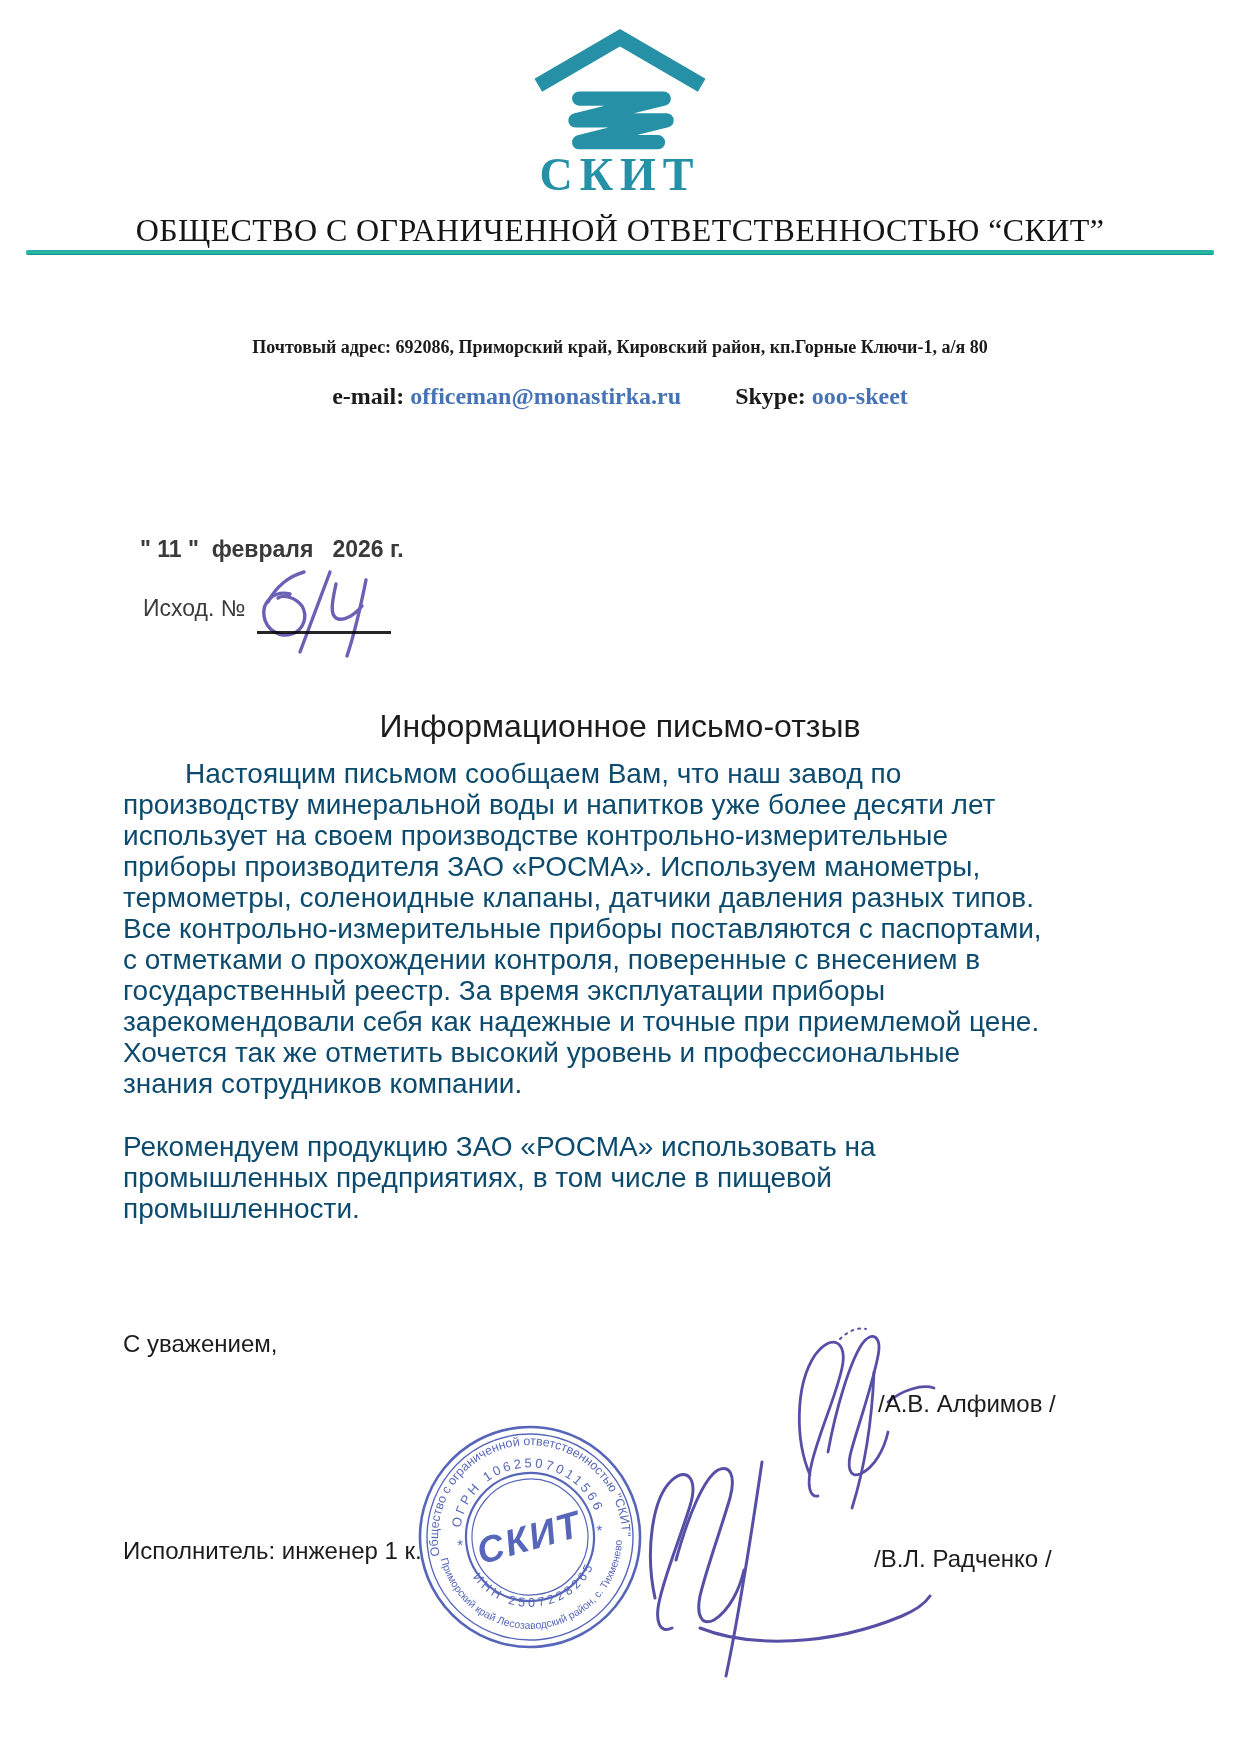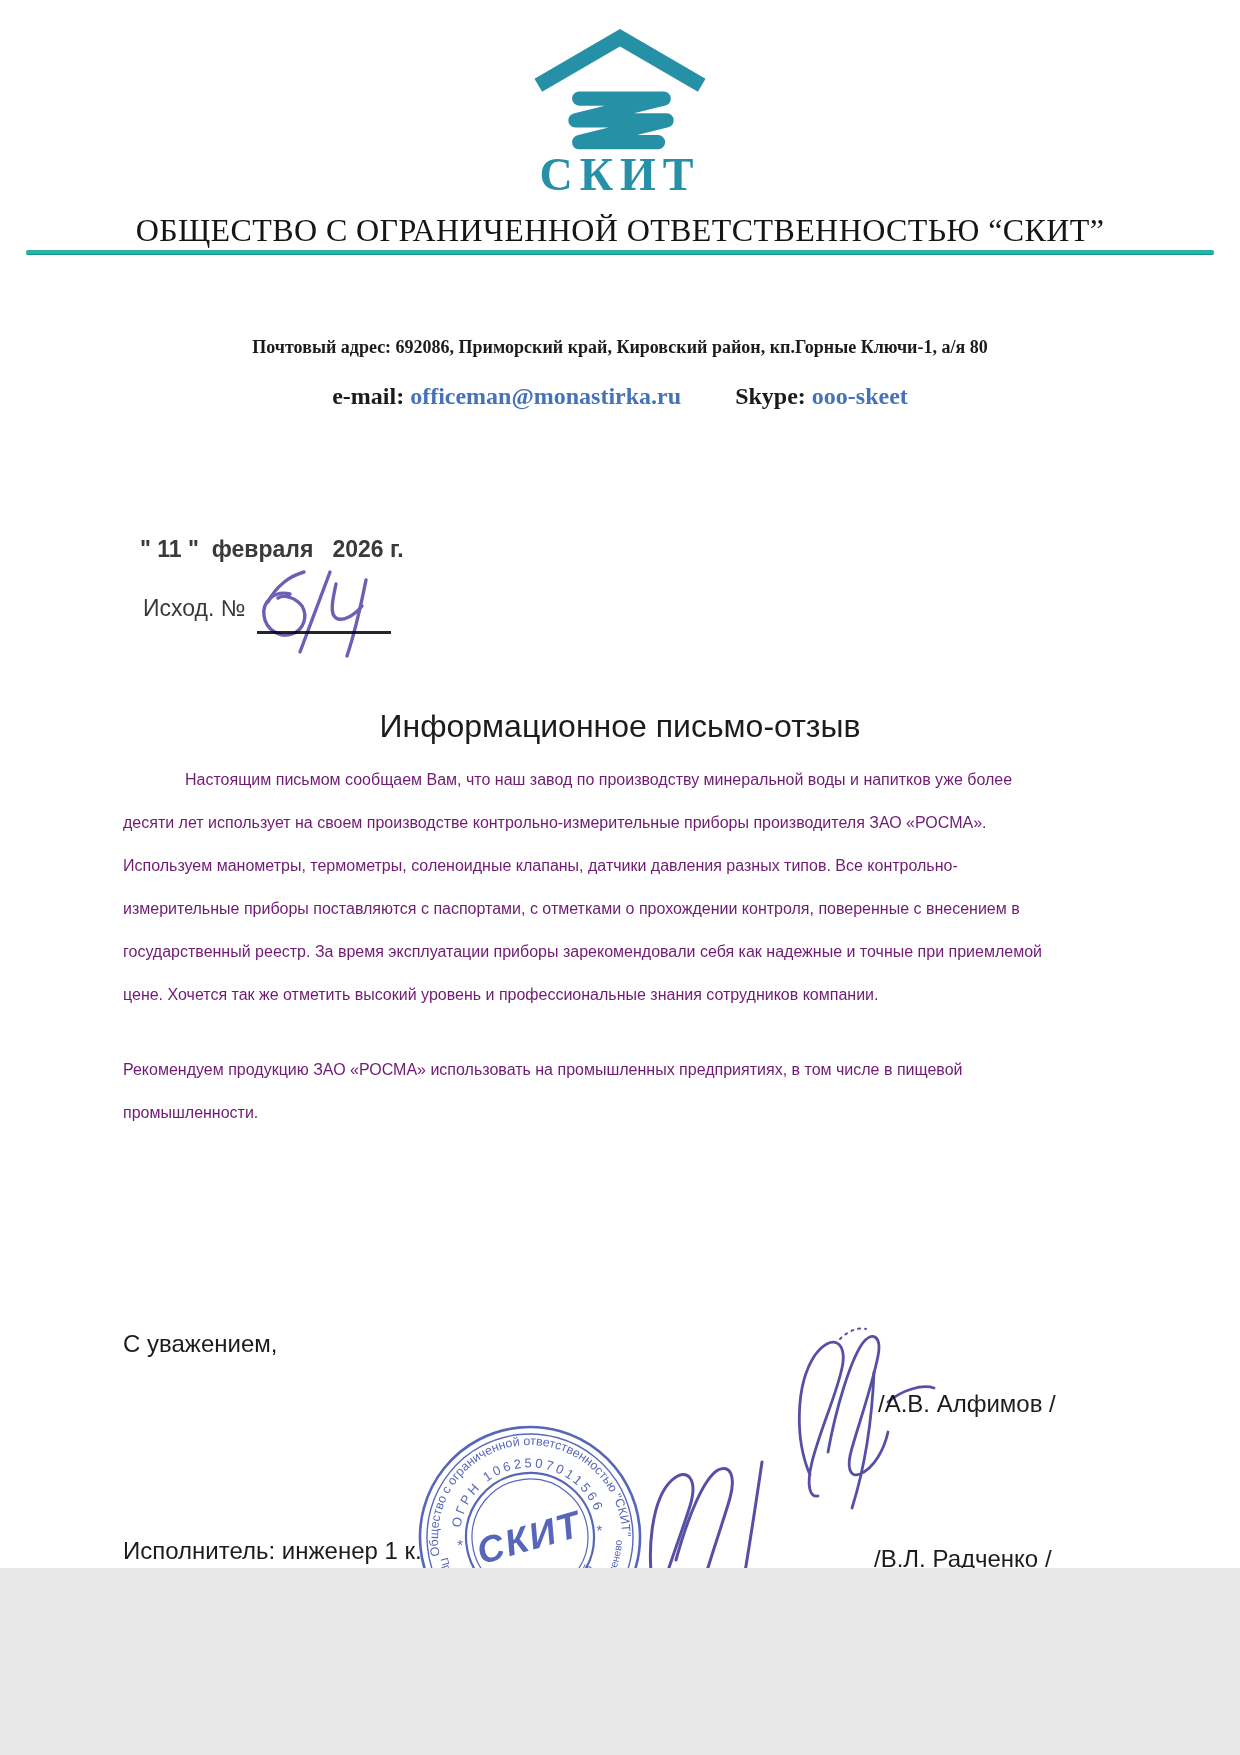--- a/index.html
+++ b/index.html
@@ -1,16 +1,16 @@
 <!DOCTYPE html>
 <html><head>
 <meta charset="utf-8">
 <style>
   html,body{margin:0;padding:0;background:#e8e8e8;}
-  .page{position:relative;width:1240px;height:1568px;background:#ffffff;margin:0 auto;
+  .page{position:relative;width:1240px;height:1755px;background:#ffffff;margin:0 auto;
         font-family:"Liberation Sans",sans-serif;overflow:hidden;}
   .abs{position:absolute;}
   
   .logo-wrap{left:0;right:0;top:26px;text-align:center;}
   .logo-svg{display:block;margin:0 auto;}
   .logo-text{font-family:"Liberation Serif",serif;font-weight:bold;font-size:46px;
              color:#2691a6;letter-spacing:7px;line-height:1;margin-top:0px;}
   .company-header{left:0;right:0;top:212px;text-align:center;
         font-family:"Liberation Serif",serif;font-weight:normal;font-size:32px;
         color:#151515;letter-spacing:.4px;}
@@ -24,21 +24,21 @@
   .email-line{left:0;right:0;top:383px;text-align:center;
         font-family:"Liberation Serif",serif;font-weight:bold;font-size:24px;color:#1b1b1b;}
   .email-line .lnk{color:#4673b6;}
   .email-line .gap{display:inline-block;width:42px;}
   
   .date-line{left:140px;top:536px;font-weight:bold;font-size:23px;color:#3a3a3a;white-space:pre;}
   .outgoing-label{left:143px;top:595px;font-weight:normal;font-size:23px;color:#3a3a3a;}
   .outgoing-underline{left:257px;top:631px;width:134px;height:3px;background:#262626;}
   
   .letter-title{left:0;right:0;top:708px;text-align:center;font-size:32px;color:#1c1c1c;}
-  .body-block{left:123px;top:758px;width:920px;font-size:16px;line-height:43px;color:#701a75;}
+  .body-block{left:123px;top:758px;width:920px;font-size:28px;line-height:31px;color:#0c4a6e;}
   .body-block p{margin:0;}
   .body-block p.indent{text-indent:62px;}
   .body-block p + p{margin-top:32px;}
   .closing{left:123px;top:1330px;font-size:24px;color:#1c1c1c;}
   .sig-role-1{left:123px;top:1388px;font-size:24px;color:#1c1c1c;}
   .sig-name-1{left:878px;top:1390px;font-size:24px;color:#1c1c1c;}
   .sig-role-2{left:123px;top:1537px;font-size:24px;color:#1c1c1c;}
   .sig-name-2{left:874px;top:1545px;font-size:24px;color:#1c1c1c;}
   
   .ink{mix-blend-mode:multiply;}

